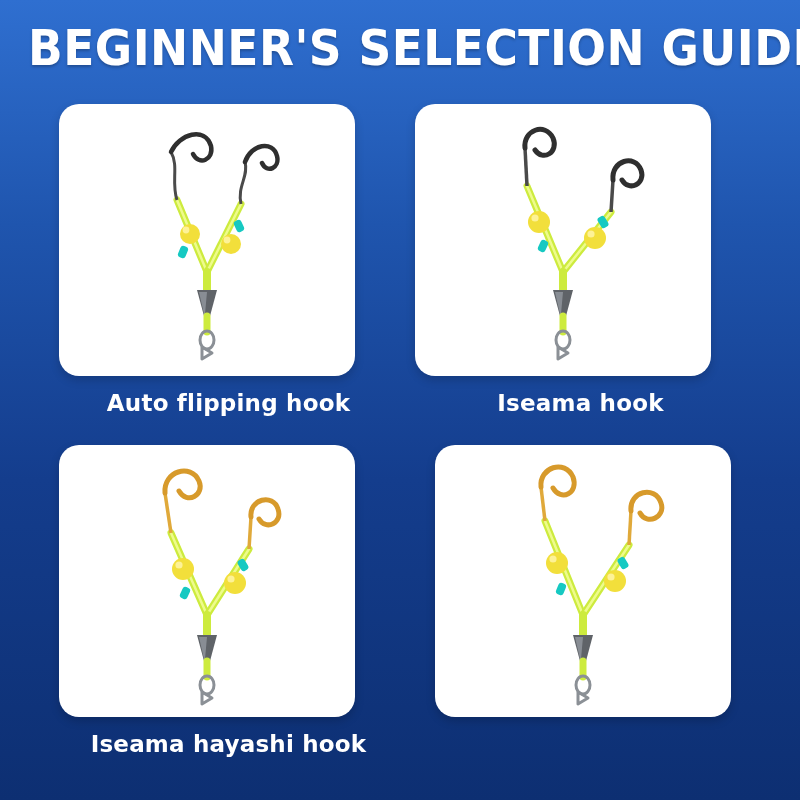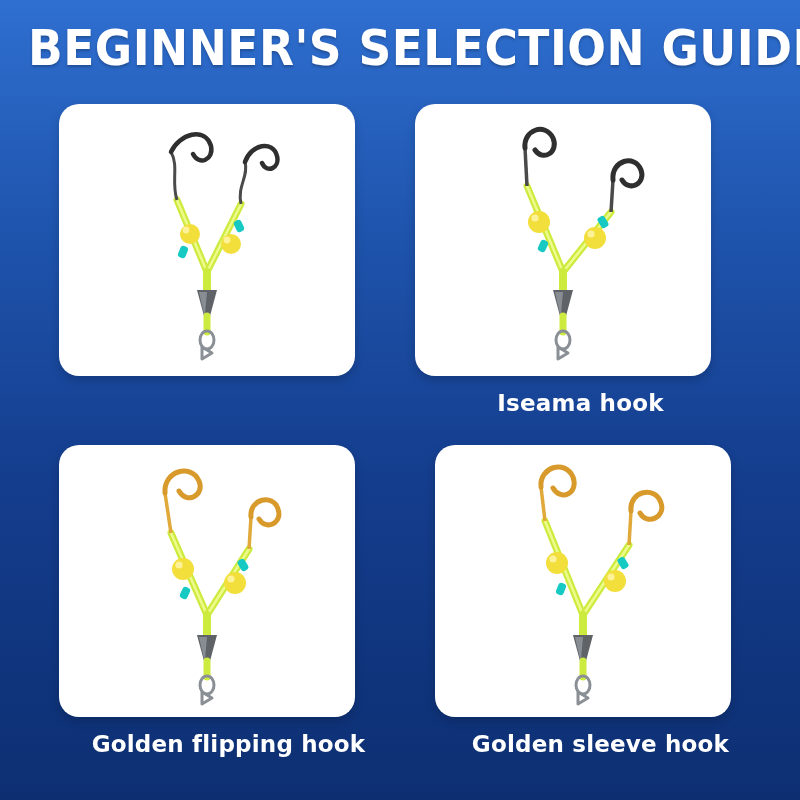--- a/index.html
+++ b/index.html
@@ -121,20 +121,21 @@
 
           <path d="M138 186 L158 186 L151 212 L145 212 Z" fill="#5f6368"></path>
           <path d="M140 188 L148 188 L146 210 L145 210 Z" fill="#9aa0a6" opacity="0.7"></path>
 
           <path d="M148 212 L148 228" stroke="#cdeb3e" stroke-width="7" fill="none" stroke-linecap="round"></path>
 
           <ellipse cx="148" cy="236" rx="7" ry="9" fill="none" stroke="#8b9096" stroke-width="3"></ellipse>
           <path d="M143 243 L153 249 L143 255 Z" fill="none" stroke="#8b9096" stroke-width="3" stroke-linejoin="round"></path>
         </svg>
       </div>
+      <div class="caption">Auto flipping hook</div>
     </div>
 
     <div class="cell cell-1">
       <div class="card">
         <svg class="rig" width="296" height="272" viewBox="0 0 296 272">
           <path d="M148 168 L112 82" stroke="#cdeb3e" stroke-width="7" fill="none" stroke-linecap="round"></path>
           <path d="M148 168 L112 82" stroke="#eefb8c" stroke-width="2.5" fill="none" stroke-linecap="round"></path>
           <path d="M148 168 L196 108" stroke="#cdeb3e" stroke-width="7" fill="none" stroke-linecap="round"></path>
           <path d="M148 168 L196 108" stroke="#eefb8c" stroke-width="2.5" fill="none" stroke-linecap="round"></path>
           <path d="M148 168 L148 200" stroke="#cdeb3e" stroke-width="8" fill="none" stroke-linecap="round"></path>
@@ -186,21 +187,21 @@
           <circle cx="172" cy="134" r="3.6" fill="#fff6a8" opacity="0.85"></circle>
           <rect x="180" y="114" width="8" height="12" rx="3" fill="#16c9c2" transform="rotate(-30 184 120)"></rect>
 
           <path d="M138 190 L158 190 L151 216 L145 216 Z" fill="#5f6368"></path>
           <path d="M140 192 L148 192 L146 214 L145 214 Z" fill="#9aa0a6" opacity="0.7"></path>
           <path d="M148 216 L148 232" stroke="#cdeb3e" stroke-width="7" fill="none" stroke-linecap="round"></path>
           <ellipse cx="148" cy="240" rx="7" ry="9" fill="none" stroke="#8b9096" stroke-width="3"></ellipse>
           <path d="M143 247 L153 253 L143 259 Z" fill="none" stroke="#8b9096" stroke-width="3" stroke-linejoin="round"></path>
         </svg>
       </div>
-      <div class="caption">Golden flipping hook</div>
+      <div class="caption">Iseama hayashi hook</div>
     </div>
 
     <div class="cell cell-3">
       <div class="card">
         <svg class="rig" width="296" height="272" viewBox="0 0 296 272">
           <path d="M148 170 L110 76" stroke="#cdeb3e" stroke-width="7" fill="none" stroke-linecap="round"></path>
           <path d="M148 170 L110 76" stroke="#eefb8c" stroke-width="2.5" fill="none" stroke-linecap="round"></path>
           <path d="M148 170 L194 100" stroke="#cdeb3e" stroke-width="7" fill="none" stroke-linecap="round"></path>
           <path d="M148 170 L194 100" stroke="#eefb8c" stroke-width="2.5" fill="none" stroke-linecap="round"></path>
           <path d="M148 170 L148 204" stroke="#cdeb3e" stroke-width="8" fill="none" stroke-linecap="round"></path>
@@ -219,17 +220,16 @@
           <circle cx="176" cy="132" r="3.6" fill="#fff6a8" opacity="0.85"></circle>
           <rect x="184" y="112" width="8" height="12" rx="3" fill="#16c9c2" transform="rotate(-32 188 118)"></rect>
 
           <path d="M138 190 L158 190 L151 216 L145 216 Z" fill="#5f6368"></path>
           <path d="M140 192 L148 192 L146 214 L145 214 Z" fill="#9aa0a6" opacity="0.7"></path>
           <path d="M148 216 L148 232" stroke="#cdeb3e" stroke-width="7" fill="none" stroke-linecap="round"></path>
           <ellipse cx="148" cy="240" rx="7" ry="9" fill="none" stroke="#8b9096" stroke-width="3"></ellipse>
           <path d="M143 247 L153 253 L143 259 Z" fill="none" stroke="#8b9096" stroke-width="3" stroke-linejoin="round"></path>
         </svg>
       </div>
-      <div class="caption">Golden sleeve hook</div>
     </div>
 
   </div>
 </div>
 
 </body></html>

